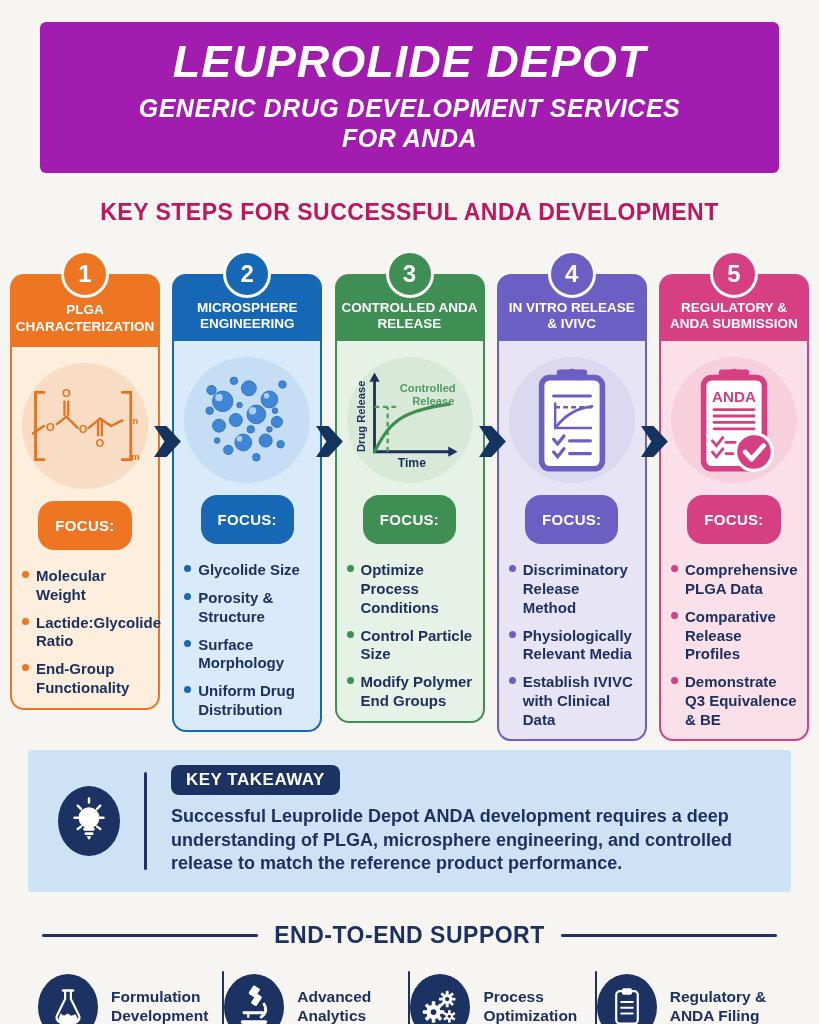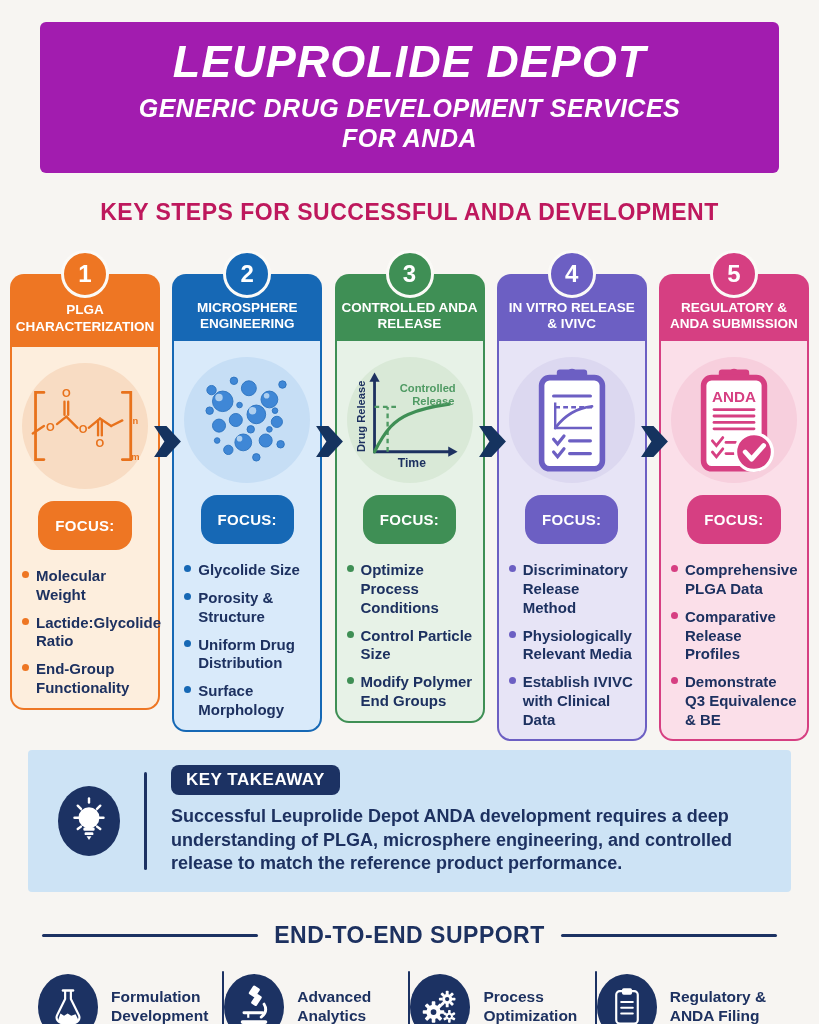--- a/index.html
+++ b/index.html
@@ -213,25 +213,25 @@
         <li>
             <span class="dot"></span>
             <span>Glycolide Size</span>
           </li>
         <li>
             <span class="dot"></span>
             <span>Porosity &amp; Structure</span>
           </li>
         <li>
             <span class="dot"></span>
+            <span>Surface Morphology</span>
+          </li>
+        <li>
+            <span class="dot"></span>
             <span>Uniform Drug Distribution</span>
-          </li>
-        <li>
-            <span class="dot"></span>
-            <span>Surface Morphology</span>
           </li>
       </ul>
     </div>
     <div class="arrow">
       <svg viewBox="0 0 26 30">
           <polygon points="0,0 12,0 26,15 12,30 0,30 10,15" fill="#15335f"></polygon>
         </svg>
     </div>
   </section>
 

